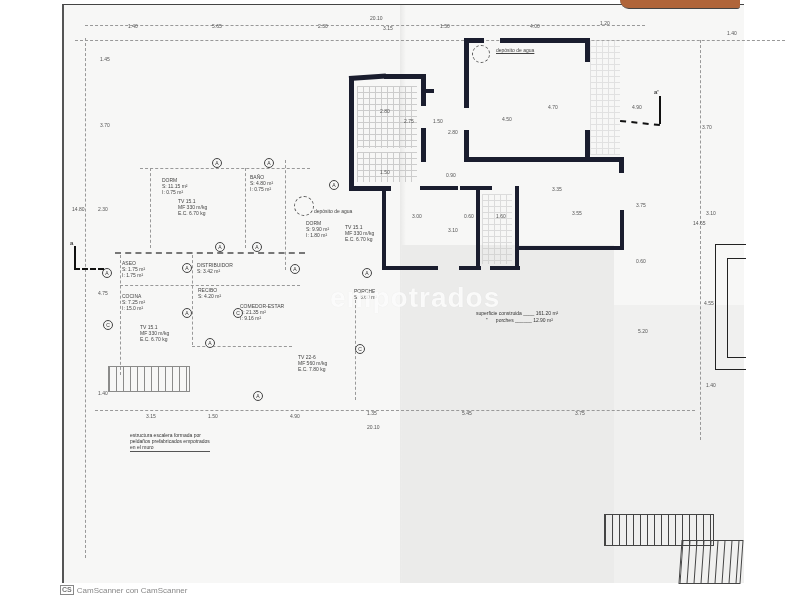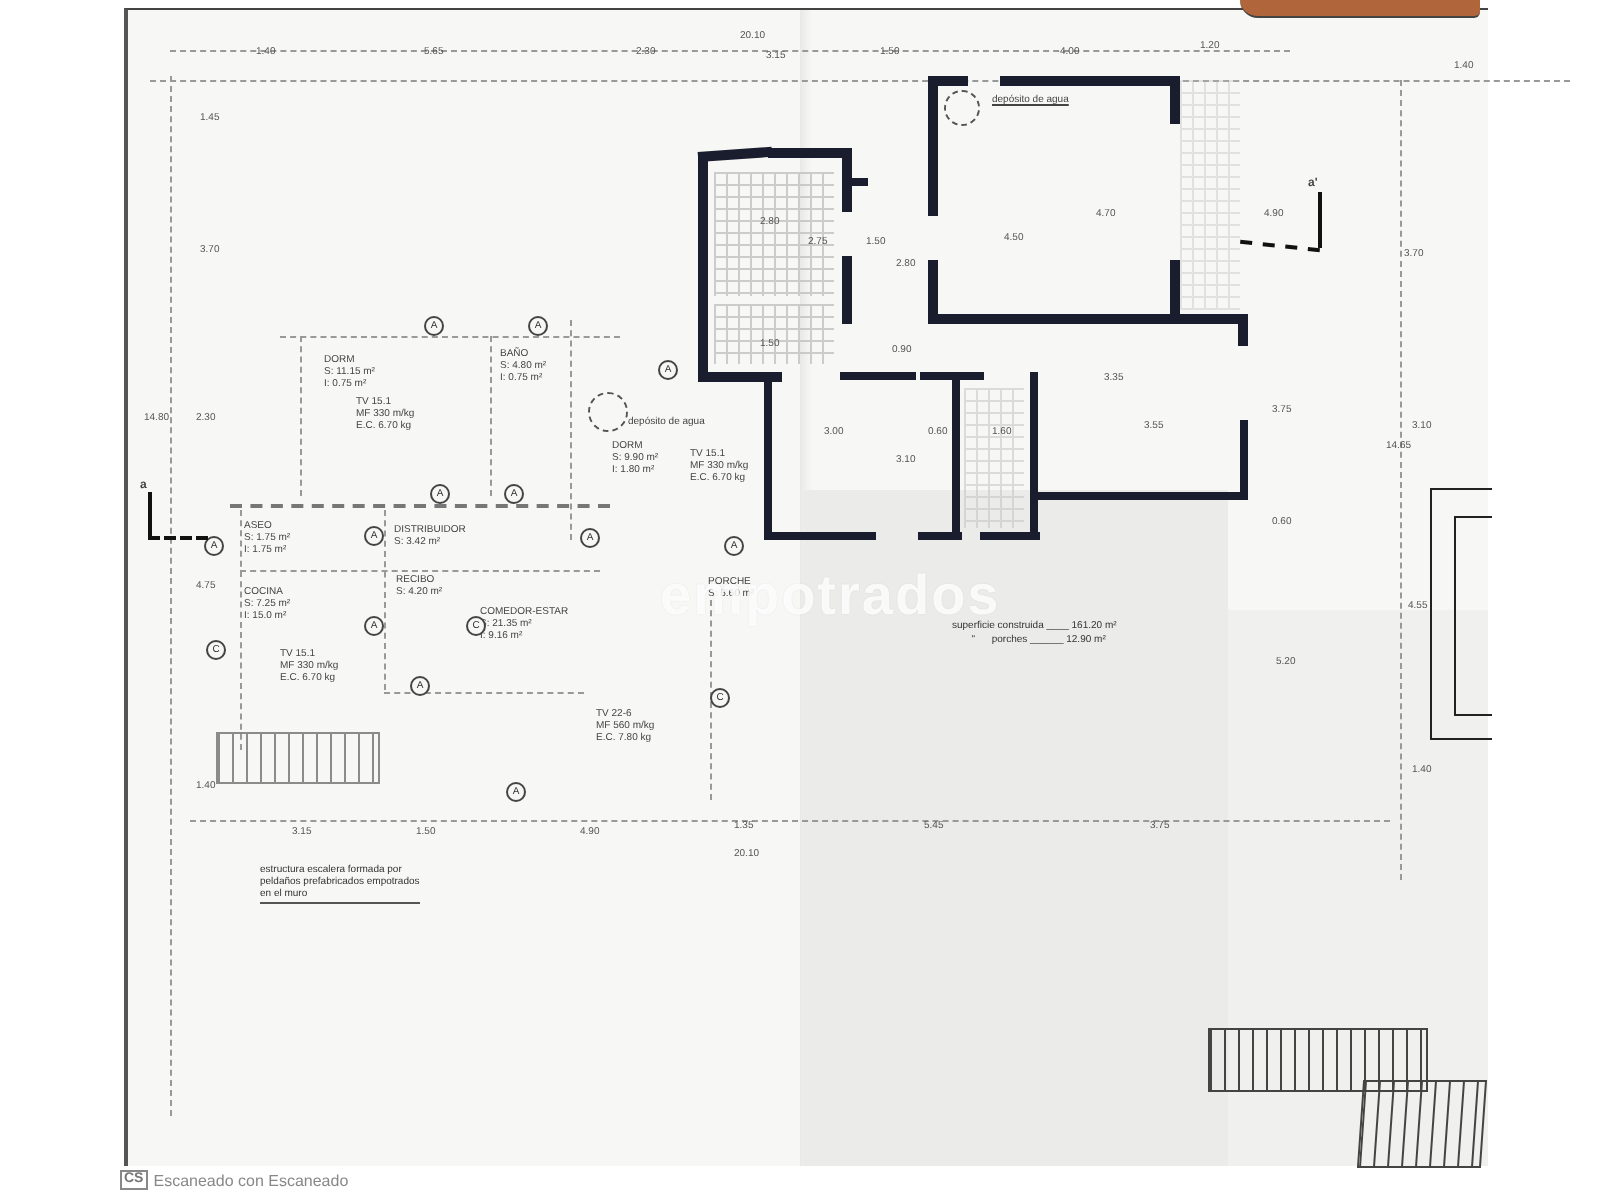--- a/index.html
+++ b/index.html
@@ -211,14 +211,14 @@
 <div class="watermark">empotrados</div>
 
 <div class="frame-right" style="left:715px; top:244px; width:30px; height:124px; border-right:none;"></div>
 <div class="frame-right" style="left:727px; top:258px; width:18px; height:98px; border-right:none;"></div>
 
 <div class="stairs" style="left:604px; top:514px; width:108px; height:30px;"></div>
 <div class="stairs" style="left:680px; top:540px; width:60px; height:42px; transform:skewX(-4deg);"></div>
 
 <div class="footer">
   <span class="cs-logo">CS</span>
-  <span>Escaneado con Escaneado</span>
+  <span>CamScanner con CamScanner</span>
 </div>
 
 </body></html>

